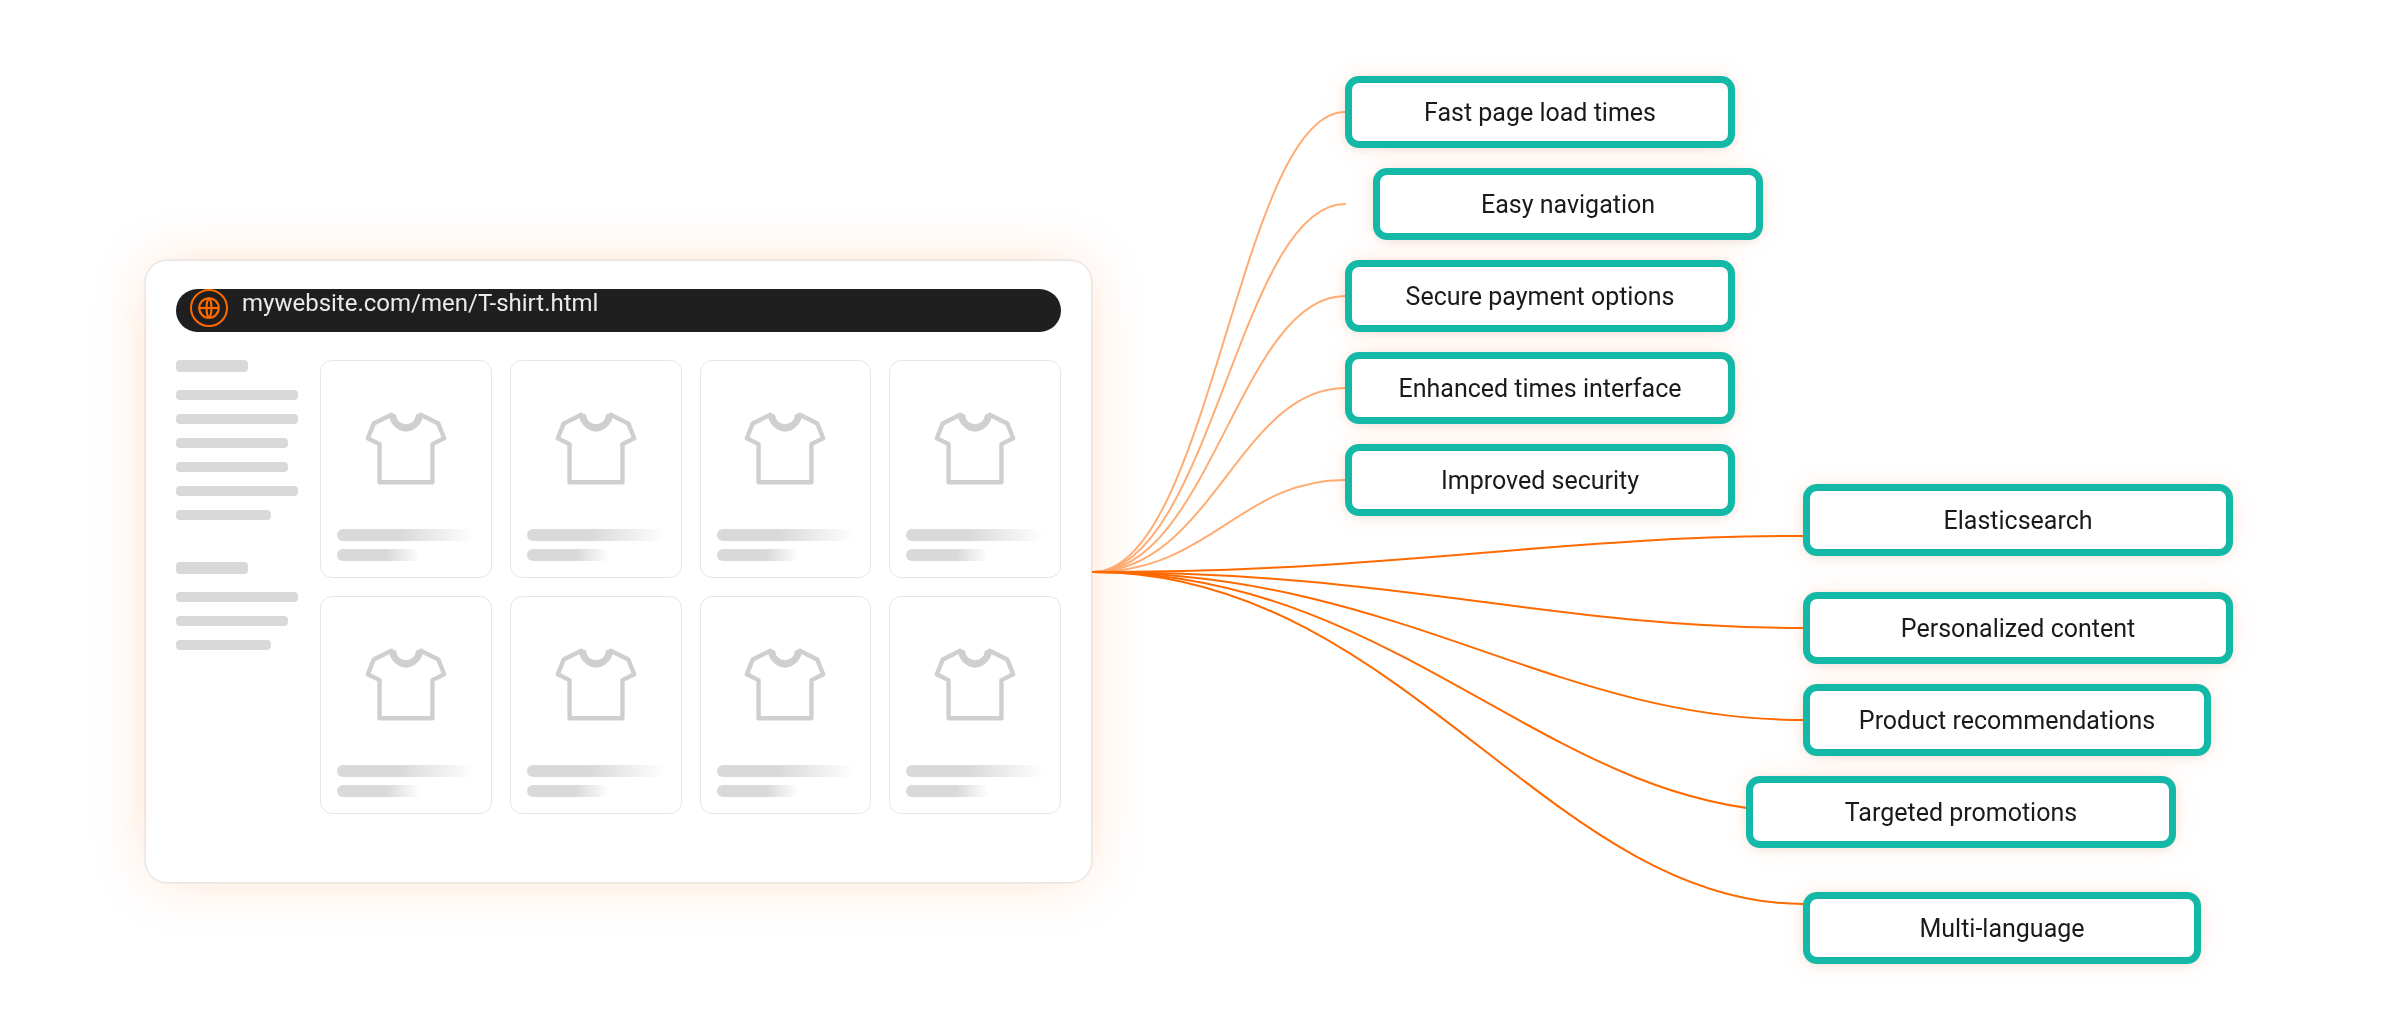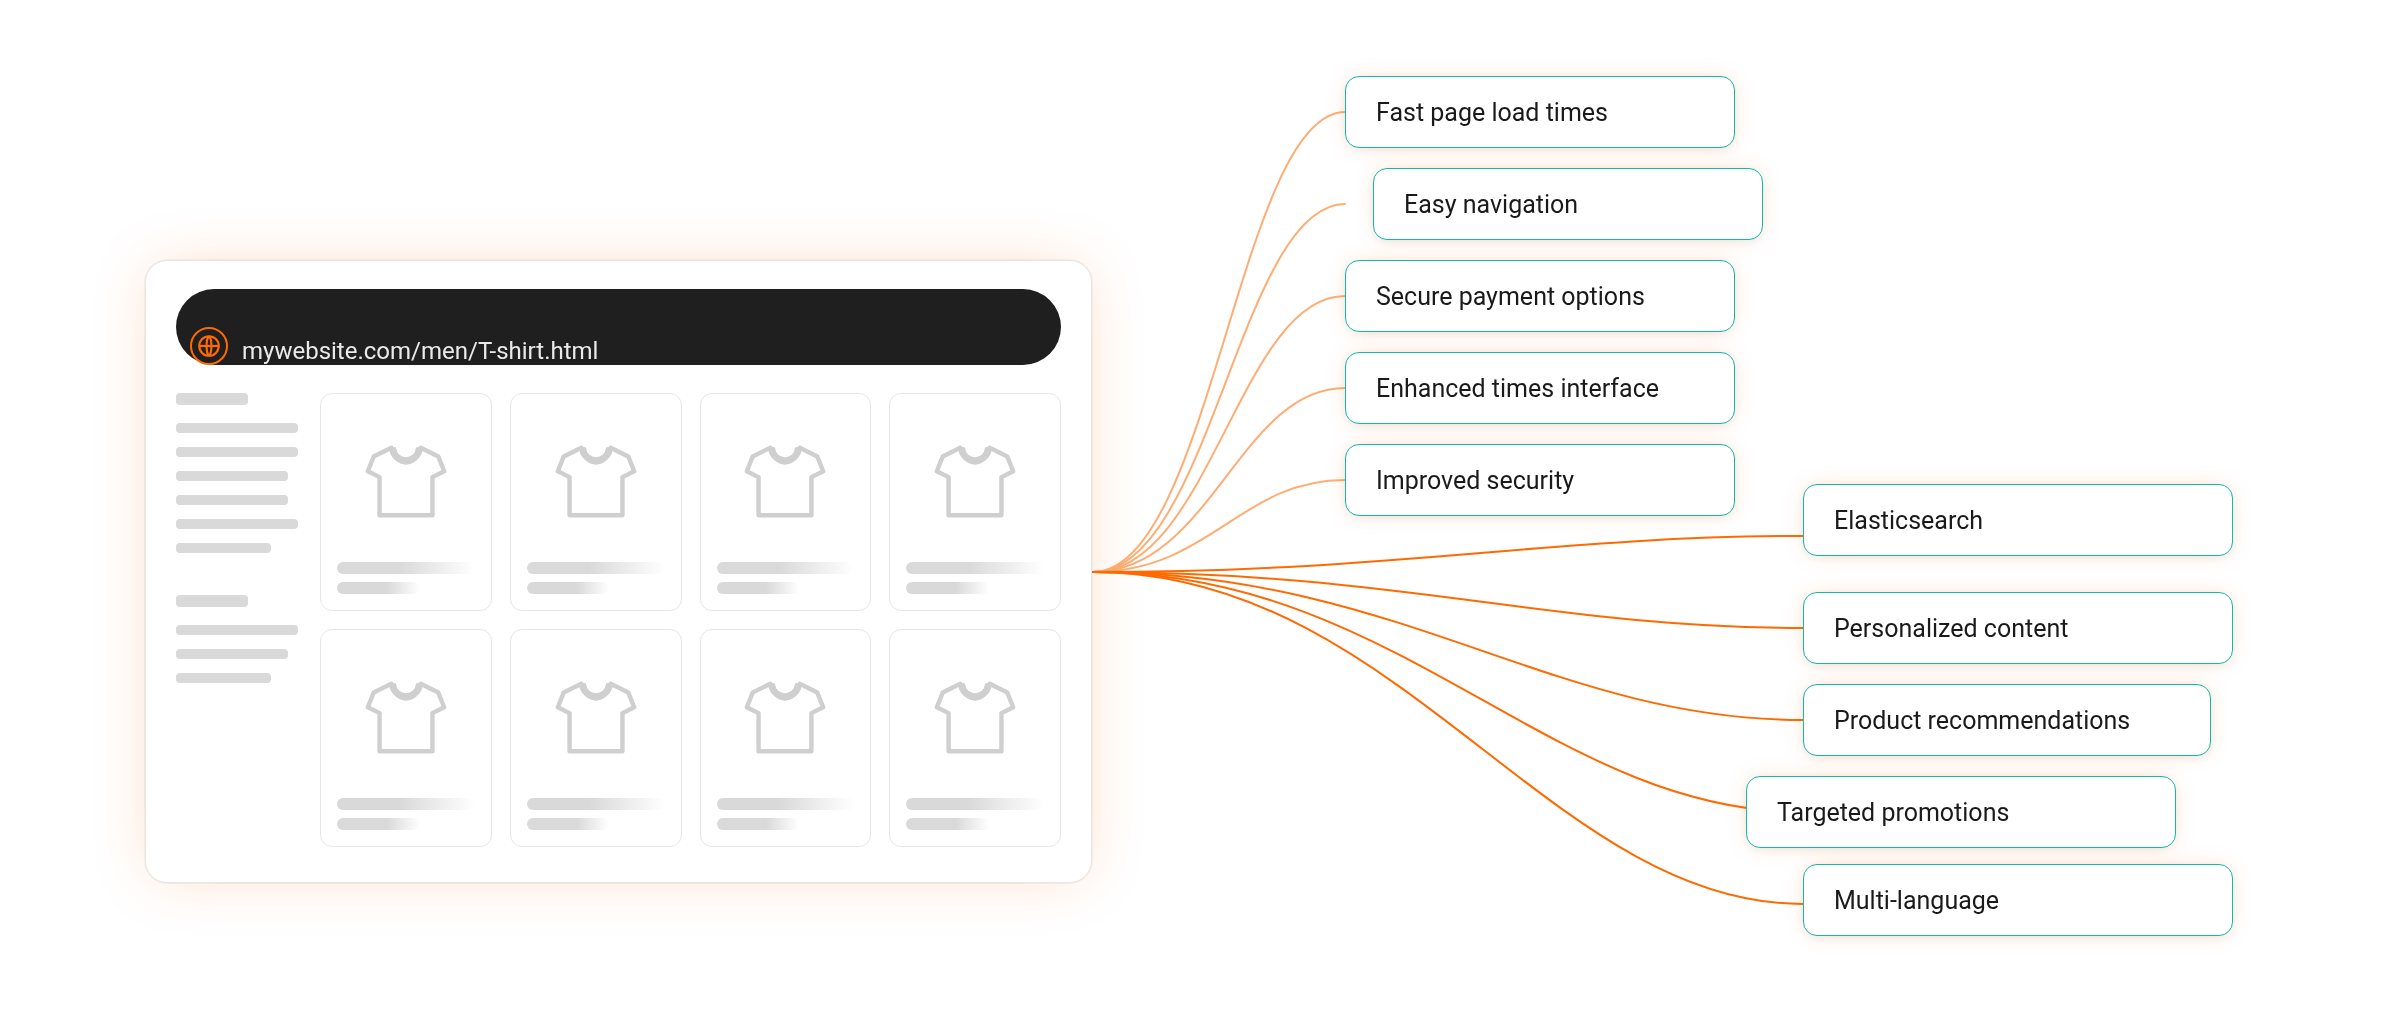--- a/index.html
+++ b/index.html
@@ -21,25 +21,25 @@
     height: 623px;
     border: 1.5px solid #e6e6e6;
     border-radius: 22px;
     background: #ffffff;
     box-shadow:
       0 0 0 1px rgba(0,0,0,0.04),
       0 0 60px -10px rgba(255,106,0,0.25);
     padding: 28px 30px 30px 30px;
   }
   .url-bar {
-    height: 76px;
+    height: 43px;
     border-radius: 40px;
     background: #1f1f1f;
     display: flex;
-    align-items: flex-end;
+    align-items: flex-start;
     padding: 0 16px 0 14px;
     gap: 14px;
   }
   .url-bar .globe {
     width: 38px; height: 38px;
     border-radius: 50%;
     border: 2px solid #ff6a00;
     display: inline-flex;
     align-items: center;
     justify-content: center;
@@ -100,28 +100,28 @@
   }
   .card .l2 {
     height: 12px; width: 60%; border-radius: 10px;
     background: linear-gradient(to right, #d9d9d9 60%, rgba(217,217,217,0) 100%);
   }
 
   
   .pill {
     position: absolute;
     background: #ffffff;
-    border: 1px solid #14b8a6;
+    border: 7px solid #14b8a6;
     border-radius: 14px;
     box-shadow:
       0 2px 8px rgba(0,0,0,0.06),
       0 0 24px -6px rgba(255,106,0,0.25);
     display: flex;
     align-items: center;
-    justify-content: flex-start;
+    justify-content: center;
     font-size: 25px;
     color: #1a1a1a;
     padding: 0 30px;
     height: 72px;
   }
 
   
   svg.connectors {
     position: absolute;
     left: 0; top: 0;
@@ -305,15 +305,15 @@
   </div>
 <div class="pill" style="left:1803px; top:592px; width:430px">
     <span>Personalized content</span>
   </div>
 <div class="pill" style="left:1803px; top:684px; width:408px">
     <span>Product recommendations</span>
   </div>
 <div class="pill" style="left:1746px; top:776px; width:430px">
     <span>Targeted promotions</span>
   </div>
-<div class="pill" style="left:1803px; top:864px; width:430px">
+<div class="pill" style="left:1803px; top:892px; width:398px">
     <span>Multi-language</span>
   </div>
 
 </body></html>

